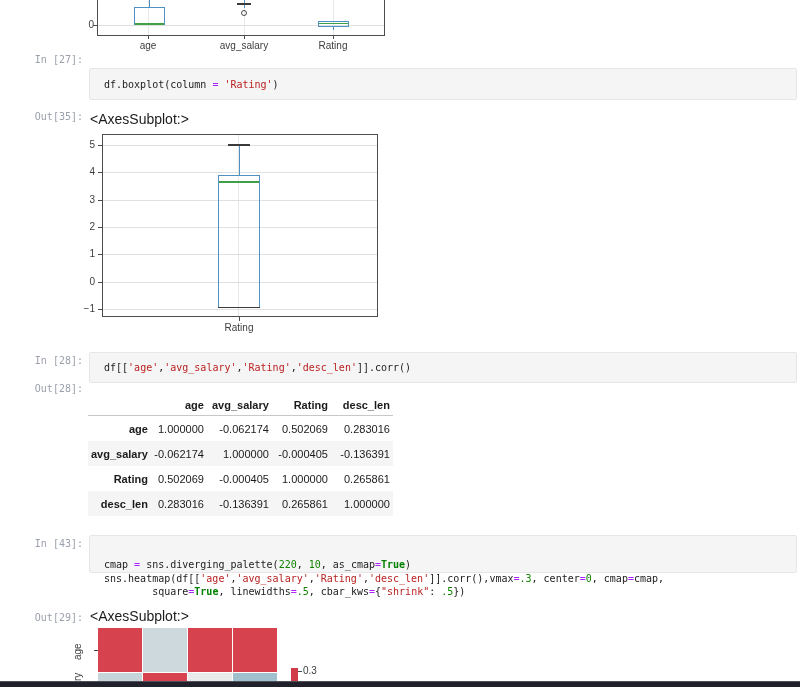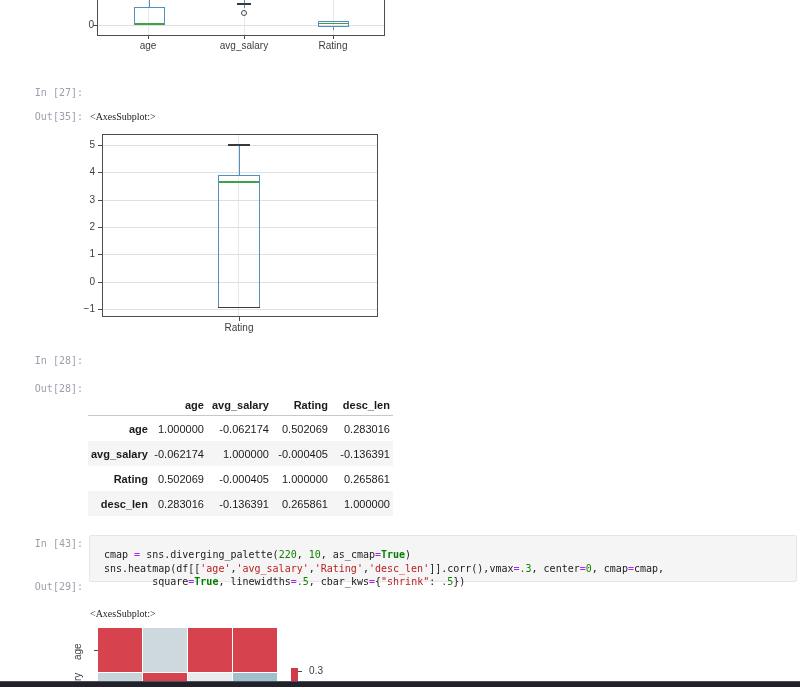--- a/index.html
+++ b/index.html
@@ -6,22 +6,22 @@
   #page{position:relative;width:800px;height:687px;background:#fff;overflow:hidden;
         font-family:"Liberation Sans",sans-serif;color:#1a1a1a;}
   .prompt{position:absolute;left:28px;width:55px;text-align:right;
           font-family:"DejaVu Sans Mono",monospace;font-size:10px;color:#9aa0ab;}
   .cellbox{position:absolute;left:89px;width:708px;background:#f5f5f6;
            border:1px solid #e6e6e9;border-radius:2px;box-sizing:border-box;}
   .code{margin:0;padding:0 0 0 14px;font-family:"DejaVu Sans Mono",monospace;
         font-size:10px;line-height:13.5px;color:#212121;white-space:pre;}
   .tk-d{color:#212121}.tk-s{color:#ba2121}.tk-o{color:#aa22ff}
   .tk-n{color:#128300}.tk-k{color:#008000;font-weight:bold}
-  .outtext{position:absolute;left:90px;font-family:Liberation Serif, serif;
-           font-size:10px;color:#1c1c1c;}
+  .outtext{position:absolute;left:90px;font-family:Liberation Sans, sans-serif;
+           font-size:14px;color:#1c1c1c;}
   
   .spine{position:absolute;background:#4d4d4d;}
   .hgrid{position:absolute;background:#e0e0e0;height:1px;}
   .vgrid{position:absolute;background:#e8e8e8;width:1px;}
   .tickmark{position:absolute;background:#4a4a4a;}
   .ytl{position:absolute;font-size:10px;color:#3d3d3d;text-align:right;width:18px;line-height:12px;}
   .xtl{position:absolute;font-size:10px;color:#3d3d3d;text-align:center;line-height:12px;}
   .bluebox{position:absolute;border:1px solid #4f91c2;box-sizing:border-box;background:transparent;}
   .blueline{position:absolute;background:#4f91c2;}
   .medline{position:absolute;background:#3fa045;}
@@ -72,21 +72,24 @@
     <div class="blueline" style="left:333px;top:27px;width:1px;height:3px"></div>
 
     <div class="tickmark" style="left:148px;top:36px;width:1px;height:3px"></div>
     <div class="tickmark" style="left:244px;top:36px;width:1px;height:3px"></div>
     <div class="tickmark" style="left:333px;top:36px;width:1px;height:3px"></div>
     <div class="xtl" style="left:118px;top:40px;width:60px">age</div>
     <div class="xtl" style="left:194px;top:40px;width:100px">avg_salary</div>
     <div class="xtl" style="left:303px;top:40px;width:60px">Rating</div>
   </div>
 
-  <div class="prompt" style="top:87px">In [27]:</div>
+  <div class="prompt" style="top:54px">In [27]:</div>
+  <div class="cellbox" style="top:68px;height:32px;padding-top:9px">
+    <pre class="code"><div><span class="tk-d">df.boxplot(column </span><span class="tk-o">=</span><span class="tk-d"> </span><span class="tk-s">'Rating'</span><span class="tk-d">)</span></div></pre>
+  </div>
 
   <div class="prompt" style="top:111px">Out[35]:</div>
   <div class="outtext" style="top:111px">&lt;AxesSubplot:&gt;</div>
 
   <div id="fig27">
     <div class="vgrid" style="left:238px;top:135px;height:181px"></div>
     <div class="spine" style="left:102px;top:134px;width:276px;height:1px"></div>
     <div class="spine" style="left:102px;top:316px;width:276px;height:1px"></div>
     <div class="spine" style="left:102px;top:134px;width:1px;height:183px"></div>
     <div class="spine" style="left:377px;top:134px;width:1px;height:183px"></div>
@@ -116,20 +119,23 @@
     <div class="blueline" style="left:239px;top:145px;width:1.2px;height:30px"></div>
     <div class="capline" style="left:228px;top:144px;width:22px;height:1.5px"></div>
     <div class="bluebox" style="left:218px;top:175px;width:42px;height:133px"></div>
     <div class="medline" style="left:219px;top:181px;width:40px;height:1.5px"></div>
     <div class="capline" style="left:218px;top:306.5px;width:42px;height:1.5px"></div>
     <div class="tickmark" style="left:239px;top:317px;width:1px;height:4px"></div>
     <div class="xtl" style="left:208px;top:322px;width:62px">Rating</div>
   </div>
 
   <div class="prompt" style="top:355px">In [28]:</div>
+  <div class="cellbox" style="top:352px;height:31px;padding-top:8px">
+    <pre class="code"><div><span class="tk-d">df[[</span><span class="tk-s">'age'</span><span class="tk-d">,</span><span class="tk-s">'avg_salary'</span><span class="tk-d">,</span><span class="tk-s">'Rating'</span><span class="tk-d">,</span><span class="tk-s">'desc_len'</span><span class="tk-d">]].corr()</span></div></pre>
+  </div>
 
   <div class="prompt" style="top:383px">Out[28]:</div>
   <table class="tbl">
     <colgroup>
       <col style="width:58px">
         <col style="width:56px">
         <col style="width:65px">
       <col style="width:59px">
         <col style="width:62px">
     </colgroup>
@@ -168,41 +174,41 @@
           <td class="rowlab">desc_len</td>
           <td>0.283016</td>
           <td>-0.136391</td>
           <td>0.265861</td>
           <td>1.000000</td>
         </tr>
       </tbody>
   </table>
 
   <div class="prompt" style="top:538px">In [43]:</div>
-  <div class="cellbox" style="top:535px;height:47px;padding-top:12px">
+  <div class="cellbox" style="top:535px;height:38px;padding-top:22px">
     <pre class="code"><div><span class="tk-d">cmap </span><span class="tk-o">=</span><span class="tk-d"> sns.diverging_palette(</span><span class="tk-n">220</span><span class="tk-d">, </span><span class="tk-n">10</span><span class="tk-d">, as_cmap</span><span class="tk-o">=</span><span class="tk-k">True</span><span class="tk-d">)</span></div><div><span class="tk-d">sns.heatmap(df[[</span><span class="tk-s">'age'</span><span class="tk-d">,</span><span class="tk-s">'avg_salary'</span><span class="tk-d">,</span><span class="tk-s">'Rating'</span><span class="tk-d">,</span><span class="tk-s">'desc_len'</span><span class="tk-d">]].corr(),vmax</span><span class="tk-o">=</span><span class="tk-n">.3</span><span class="tk-d">, center</span><span class="tk-o">=</span><span class="tk-n">0</span><span class="tk-d">, cmap</span><span class="tk-o">=</span><span class="tk-d">cmap,</span></div><div><span class="tk-d">        square</span><span class="tk-o">=</span><span class="tk-k">True</span><span class="tk-d">, linewidths</span><span class="tk-o">=</span><span class="tk-n">.5</span><span class="tk-d">, cbar_kws</span><span class="tk-o">=</span><span class="tk-d">{</span><span class="tk-s">"shrink"</span><span class="tk-d">: </span><span class="tk-n">.5</span><span class="tk-d">})</span></div></pre>
   </div>
 
-  <div class="prompt" style="top:581px">Out[29]:</div>
+  <div class="prompt" style="top:612px">Out[29]:</div>
   <div class="outtext" style="top:608px">&lt;AxesSubplot:&gt;</div>
 
   <div>
     <div id="hm-cells">
         <div class="hmcell" style="left: 98px; top: 628px; width: 44px; height: 43.5px; background: rgb(214, 66, 78);"></div>
         <div class="hmcell" style="left: 143px; top: 628px; width: 44px; height: 43.5px; background: rgb(205, 217, 220);"></div>
         <div class="hmcell" style="left: 188px; top: 628px; width: 44px; height: 43.5px; background: rgb(214, 66, 78);"></div>
         <div class="hmcell" style="left: 233px; top: 628px; width: 44px; height: 43.5px; background: rgb(214, 66, 78);"></div>
         <div class="hmcell" style="left: 98px; top: 673px; width: 44px; height: 14px; background: rgb(198, 213, 218);"></div>
         <div class="hmcell" style="left: 143px; top: 673px; width: 44px; height: 14px; background: rgb(214, 66, 78);"></div>
         <div class="hmcell" style="left: 188px; top: 673px; width: 44px; height: 14px; background: rgb(232, 235, 233);"></div>
         <div class="hmcell" style="left: 233px; top: 673px; width: 44px; height: 14px; background: rgb(161, 192, 206);"></div>
       </div>
     <div class="vlab" style="left:84px;top:648px">age</div>
     <div class="vlab" style="left:84px;top:709px">avg_salary</div>
     <div class="tickmark" style="left:94px;top:650px;width:4px;height:1px"></div>
     <div class="hmcell" id="cbar" style="left: 291px; top: 668px; width: 7px; height: 19px; background: rgb(209, 59, 73);"></div>
     <div class="tickmark" style="left:298px;top:671px;width:4px;height:1px"></div>
-    <div class="xtl" style="left:303px;top:665px;width:20px;text-align:right">0.3</div>
+    <div class="xtl" style="left:303px;top:665px;width:20px;text-align:left">0.3</div>
   </div>
 
   <div id="bottombar"></div>
 
 </div>
 
 </body></html>

